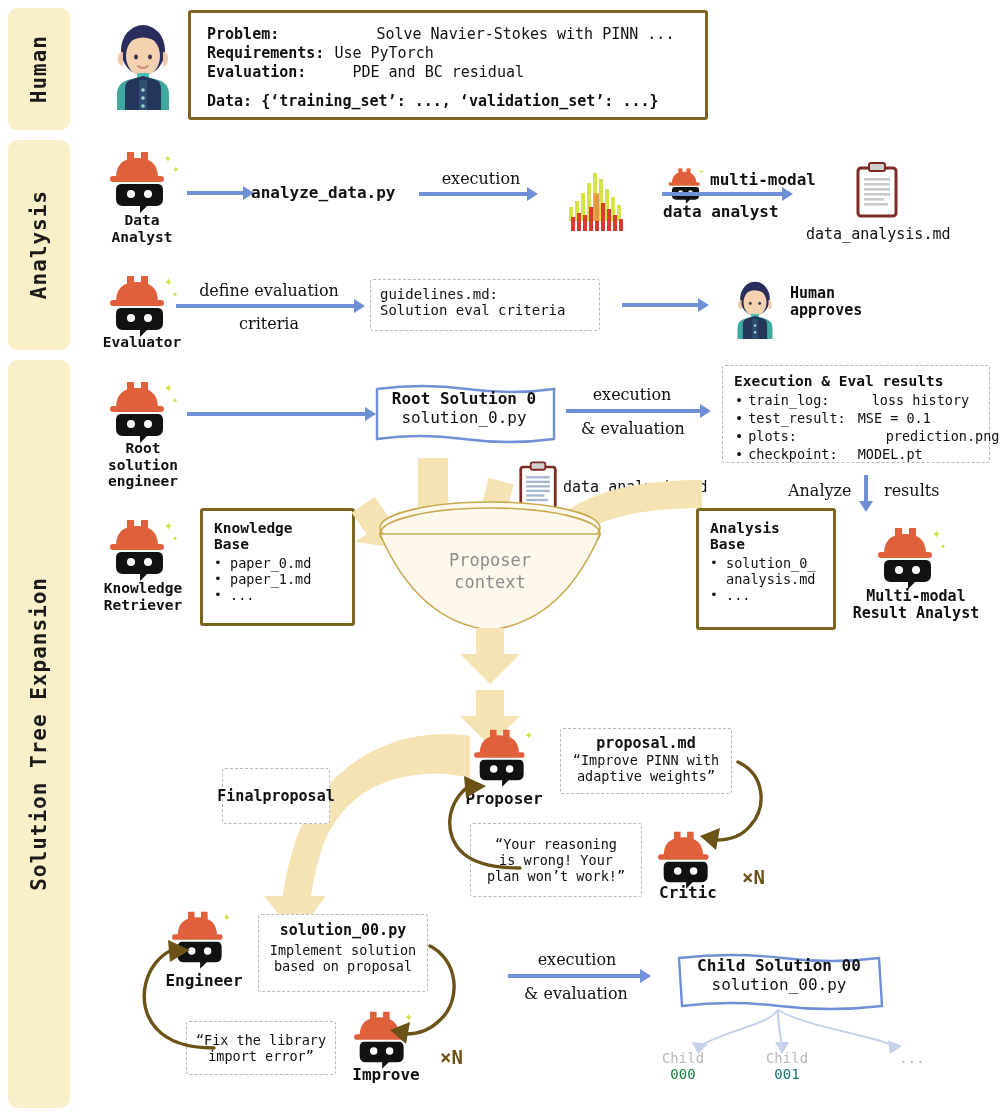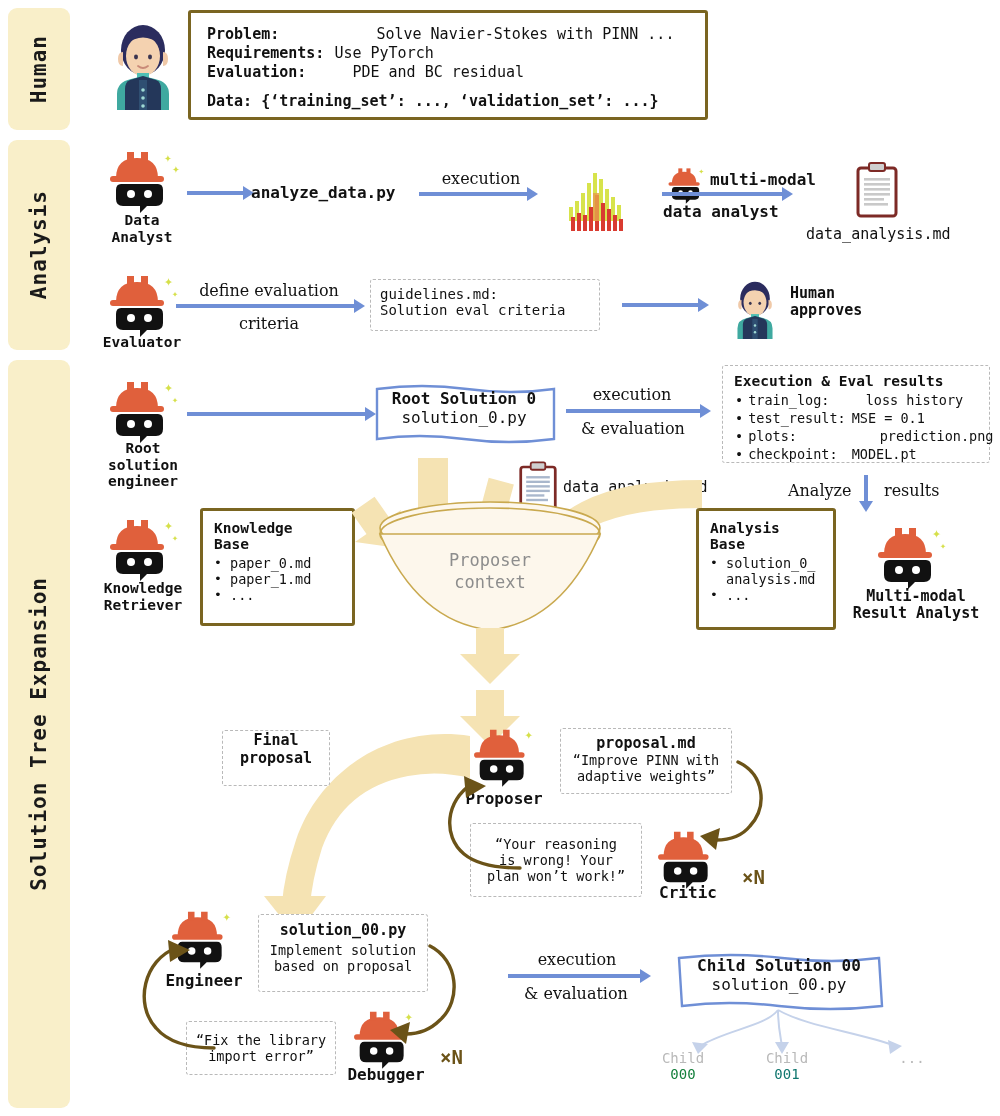--- a/index.html
+++ b/index.html
@@ -275,21 +275,21 @@
   <div class="mono" style="font-size:14.5px;font-weight:bold;white-space:nowrap;margin-bottom:2px;">Execution &amp; Eval results</div>
   <table style="border-collapse:collapse;">
     <tbody>
         <tr>
       <td class="mono" style="font-size:13.5px;padding-right:4px;">•</td>
       <td class="mono" style="font-size:13.5px;white-space:nowrap;padding-right:6px;">train_log:</td>
       <td class="mono" style="font-size:13.5px;white-space:nowrap;padding-left:14px;">loss history</td>
     </tr>
     <tr>
       <td class="mono" style="font-size:13.5px;padding-right:4px;">•</td>
-      <td class="mono" style="font-size:13.5px;white-space:nowrap;padding-right:6px;">test_result:</td>
+      <td class="mono" style="font-size:13.5px;white-space:nowrap;padding-right:12px;">test_result:</td>
       <td class="mono" style="font-size:13.5px;white-space:nowrap;padding-left:0px;">MSE = 0.1</td>
     </tr>
     <tr>
       <td class="mono" style="font-size:13.5px;padding-right:4px;">•</td>
       <td class="mono" style="font-size:13.5px;white-space:nowrap;padding-right:6px;">plots:</td>
       <td class="mono" style="font-size:13.5px;white-space:nowrap;padding-left:28px;">prediction.png</td>
     </tr>
     <tr>
       <td class="mono" style="font-size:13.5px;padding-right:4px;">•</td>
       <td class="mono" style="font-size:13.5px;white-space:nowrap;padding-right:6px;">checkpoint:</td>
@@ -419,21 +419,21 @@
 
 <svg class="abs" style="left:230px;top:690px;" width="420" height="260" viewBox="0 0 420 260">
 
   <path d="M246 0 L274 0 L274 26 L290 26 L260 56 L230 26 L246 26 z" fill="#f5e3b3"></path>
 
   <path d="M244 50 q-120 -14 -166 96 q-14 44 -16 74 l-26 -4 q4 -40 20 -86 q46 -118 188 -106 z" fill="#f5e3b3" opacity="0"></path>
   <path d="M240 46 C160 34 90 80 66 150 q-12 36 -14 64 l28 2 q2 -26 12 -58 q22 -60 86 -72 q30 -6 62 2 z" fill="#f5e3b3"></path>
   <path d="M34 206 L96 206 L66 246 z" fill="#f5e3b3"></path>
 </svg>
 
-<div class="abs dashed-box" style="left:222px;top:730px;width:108px;height:56px;display:flex;flex-direction:column;align-items:center;justify-content:flex-start;">
+<div class="abs dashed-box" style="left:222px;top:768px;width:108px;height:56px;display:flex;flex-direction:row;align-items:center;justify-content:center;">
   <div class="mono" style="font-size:15px;font-weight:bold;">Final</div>
   <div class="mono" style="font-size:15px;font-weight:bold;">proposal</div>
 </div>
 
 <svg class="abs robot" style="left:468px;top:726px;" width="72" height="58" viewBox="0 0 76 62">
   <path d="M12 30 q0 -20 21 -20 q21 0 21 20 z" fill="#e0603c"></path>
   <rect x="6" y="28" width="54" height="6" rx="3" fill="#e0603c"></rect>
   <rect x="23" y="4" width="7" height="9" fill="#e0603c"></rect>
   <rect x="37" y="4" width="7" height="9" fill="#e0603c"></rect>
   <path d="M12 36 h42 q5 0 5 6 v9 q0 7 -7 7 h-9 l-7 7 v-7 h-17 q-7 0 -7 -7 v-9 q0 -6 5 -6 z" fill="#111"></path>
@@ -503,21 +503,21 @@
 <svg class="abs robot" style="left:348px;top:1008px;" width="72" height="58" viewBox="0 0 76 62">
   <path d="M12 30 q0 -20 21 -20 q21 0 21 20 z" fill="#e0603c"></path>
   <rect x="6" y="28" width="54" height="6" rx="3" fill="#e0603c"></rect>
   <rect x="23" y="4" width="7" height="9" fill="#e0603c"></rect>
   <rect x="37" y="4" width="7" height="9" fill="#e0603c"></rect>
   <path d="M12 36 h42 q5 0 5 6 v9 q0 7 -7 7 h-9 l-7 7 v-7 h-17 q-7 0 -7 -7 v-9 q0 -6 5 -6 z" fill="#111"></path>
   <circle cx="27" cy="46" r="4" fill="#fff"></circle>
   <circle cx="44" cy="46" r="4" fill="#fff"></circle>
   <text x="60" y="14" fill="#d6e04a" font-size="15">✦</text>
 </svg>
-<div class="abs lbl" style="left:334px;top:1066px;width:104px;font-size:16px;">Debugger</div>
+<div class="abs lbl" style="left:334px;top:1066px;width:104px;font-size:16px;">Improve</div>
 
 <svg class="abs" style="left:118px;top:924px;" width="340" height="160" viewBox="0 0 340 160">
 
   <path d="M58 24 C26 36 16 80 38 104 C50 118 72 124 96 124" stroke="#6b5318" stroke-width="3.4" fill="none" stroke-linecap="round"></path>
   <path d="M50 16 L72 26 L52 38 z" fill="#6b5318"></path>
 
   <path d="M312 22 C340 36 344 76 322 96 C312 106 300 110 288 110" stroke="#6b5318" stroke-width="3.4" fill="none" stroke-linecap="round"></path>
   <path d="M292 98 L288 120 L272 106 z" fill="#6b5318"></path>
 </svg>
 <div class="abs mono" style="left:440px;top:1046px;font-size:19px;font-weight:bold;color:#6b5318;">×N</div>

